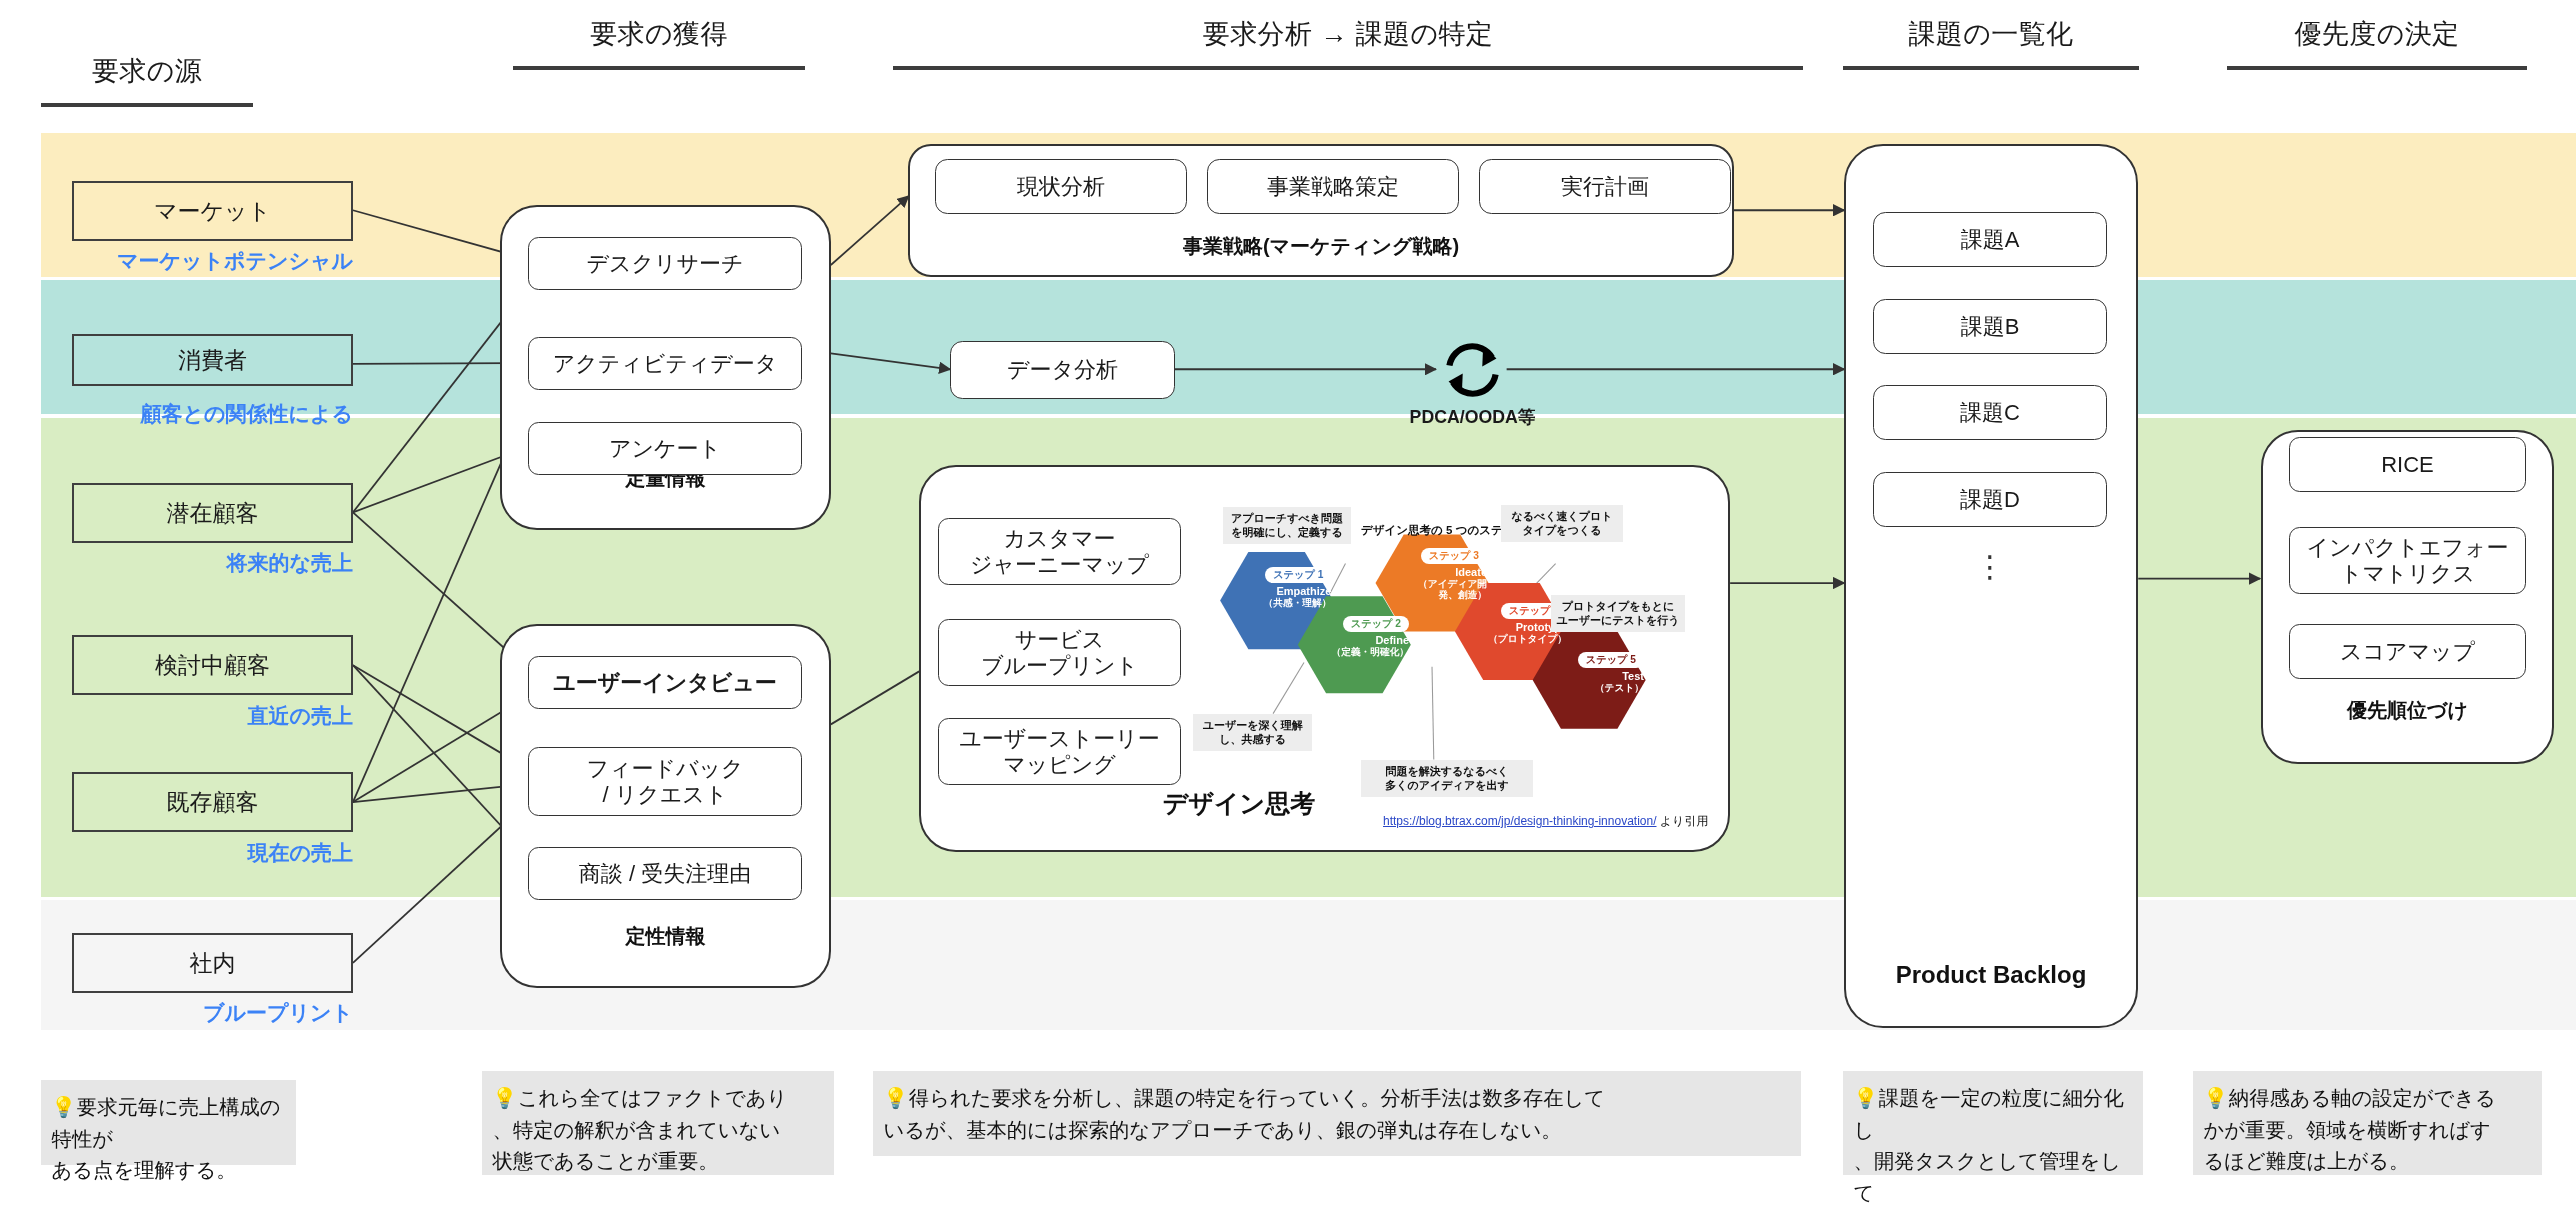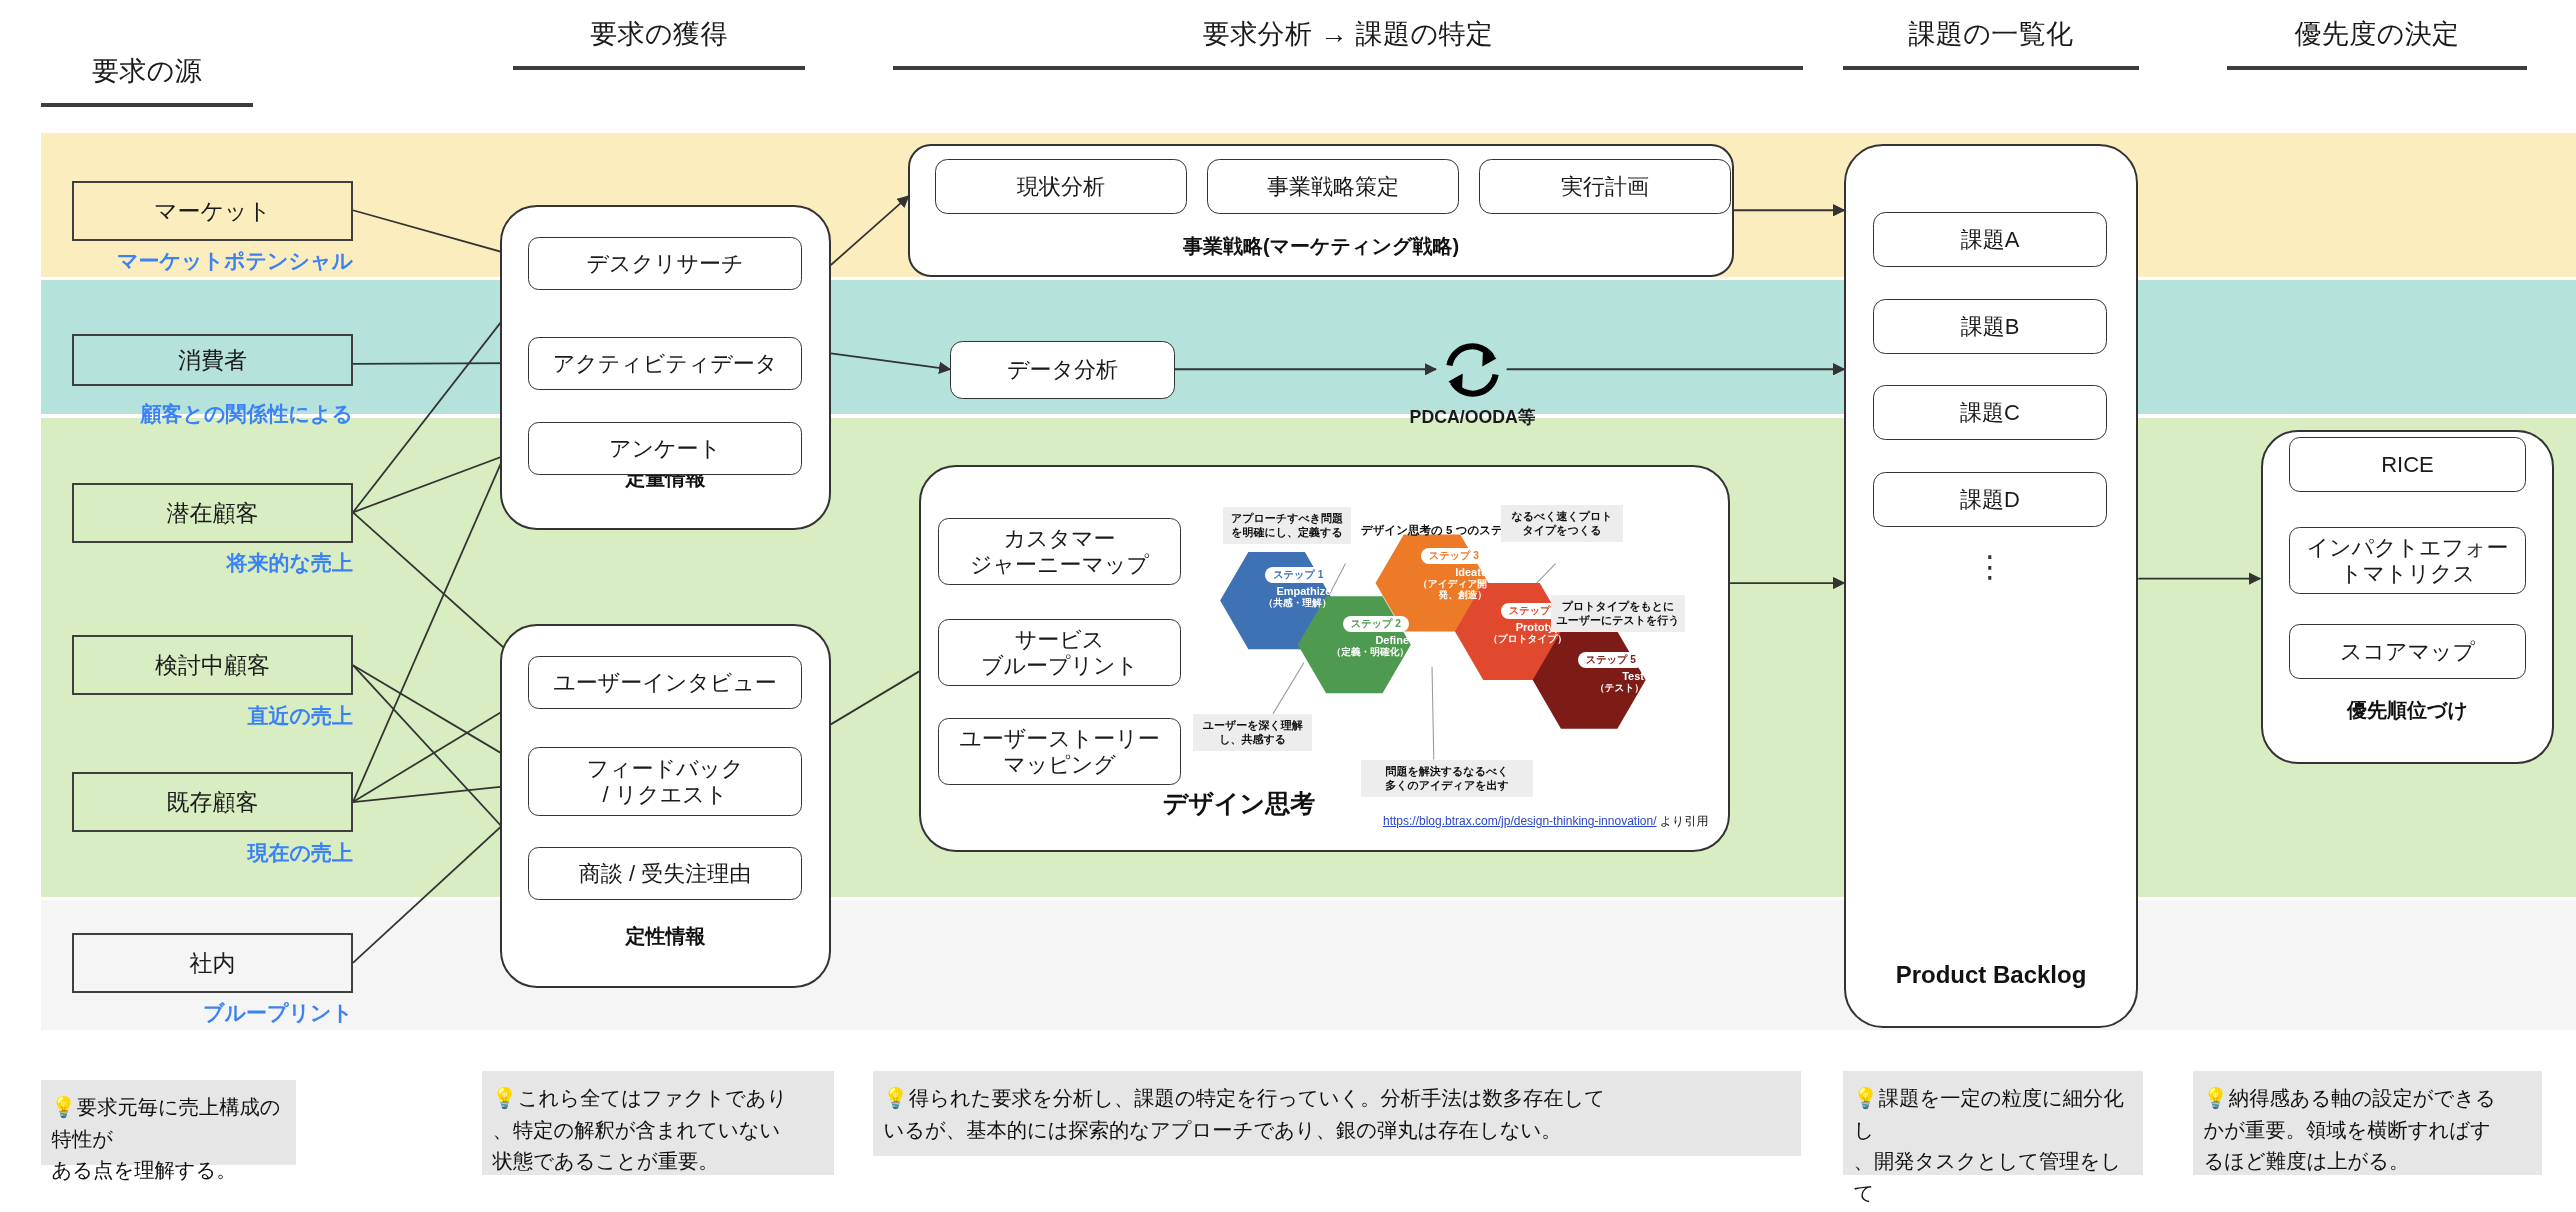--- a/index.html
+++ b/index.html
@@ -180,21 +180,21 @@
 <div class="pill" style="left:528px;top:337px;width:274px;height:53px;">
   <span>アクティビティデータ</span>
 </div>
 <div class="pill" style="left:528px;top:422px;width:274px;height:53px;">
   <span>アンケート</span>
 </div>
 
 <div class="group" style="left:500px;top:624px;width:331px;height:364px;">
   <div class="group-title" style="top:297px;">定性情報</div>
 </div>
-<div class="pill" style="left:528px;top:656px;width:274px;height:53px;">
+<div class="pill" style="left:528px;top:656px;width:274px;height:53px;font-weight:bold;">
   <span>ユーザーインタビュー</span>
 </div>
 <div class="pill" style="left:528px;top:747px;width:274px;height:69px;white-space:pre-line;">
   <span style="white-space:pre-line;">フィードバック
 / リクエスト</span>
 </div>
 <div class="pill" style="left:528px;top:847px;width:274px;height:53px;">
   <span>商談 / 受失注理由</span>
 </div>
 

